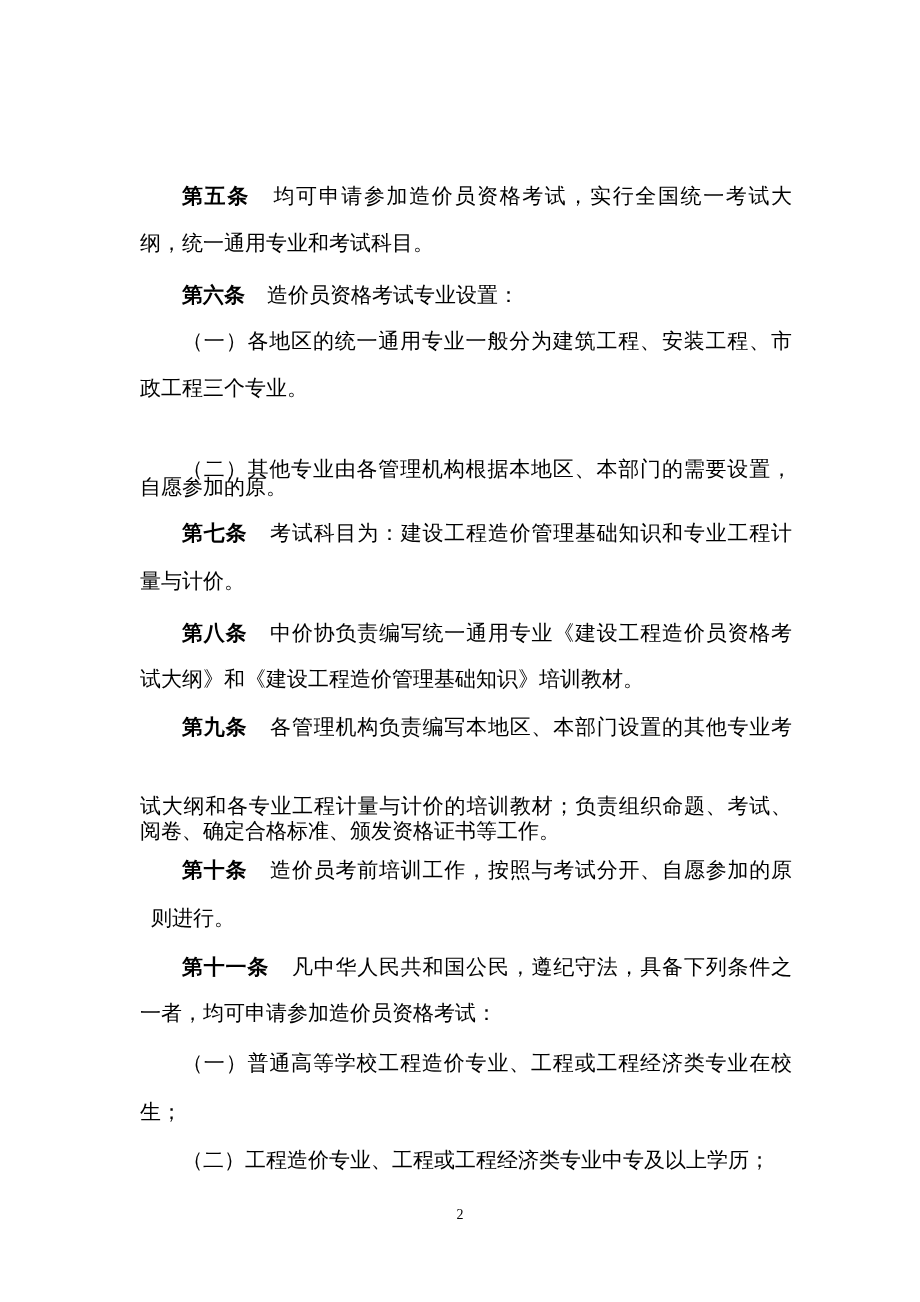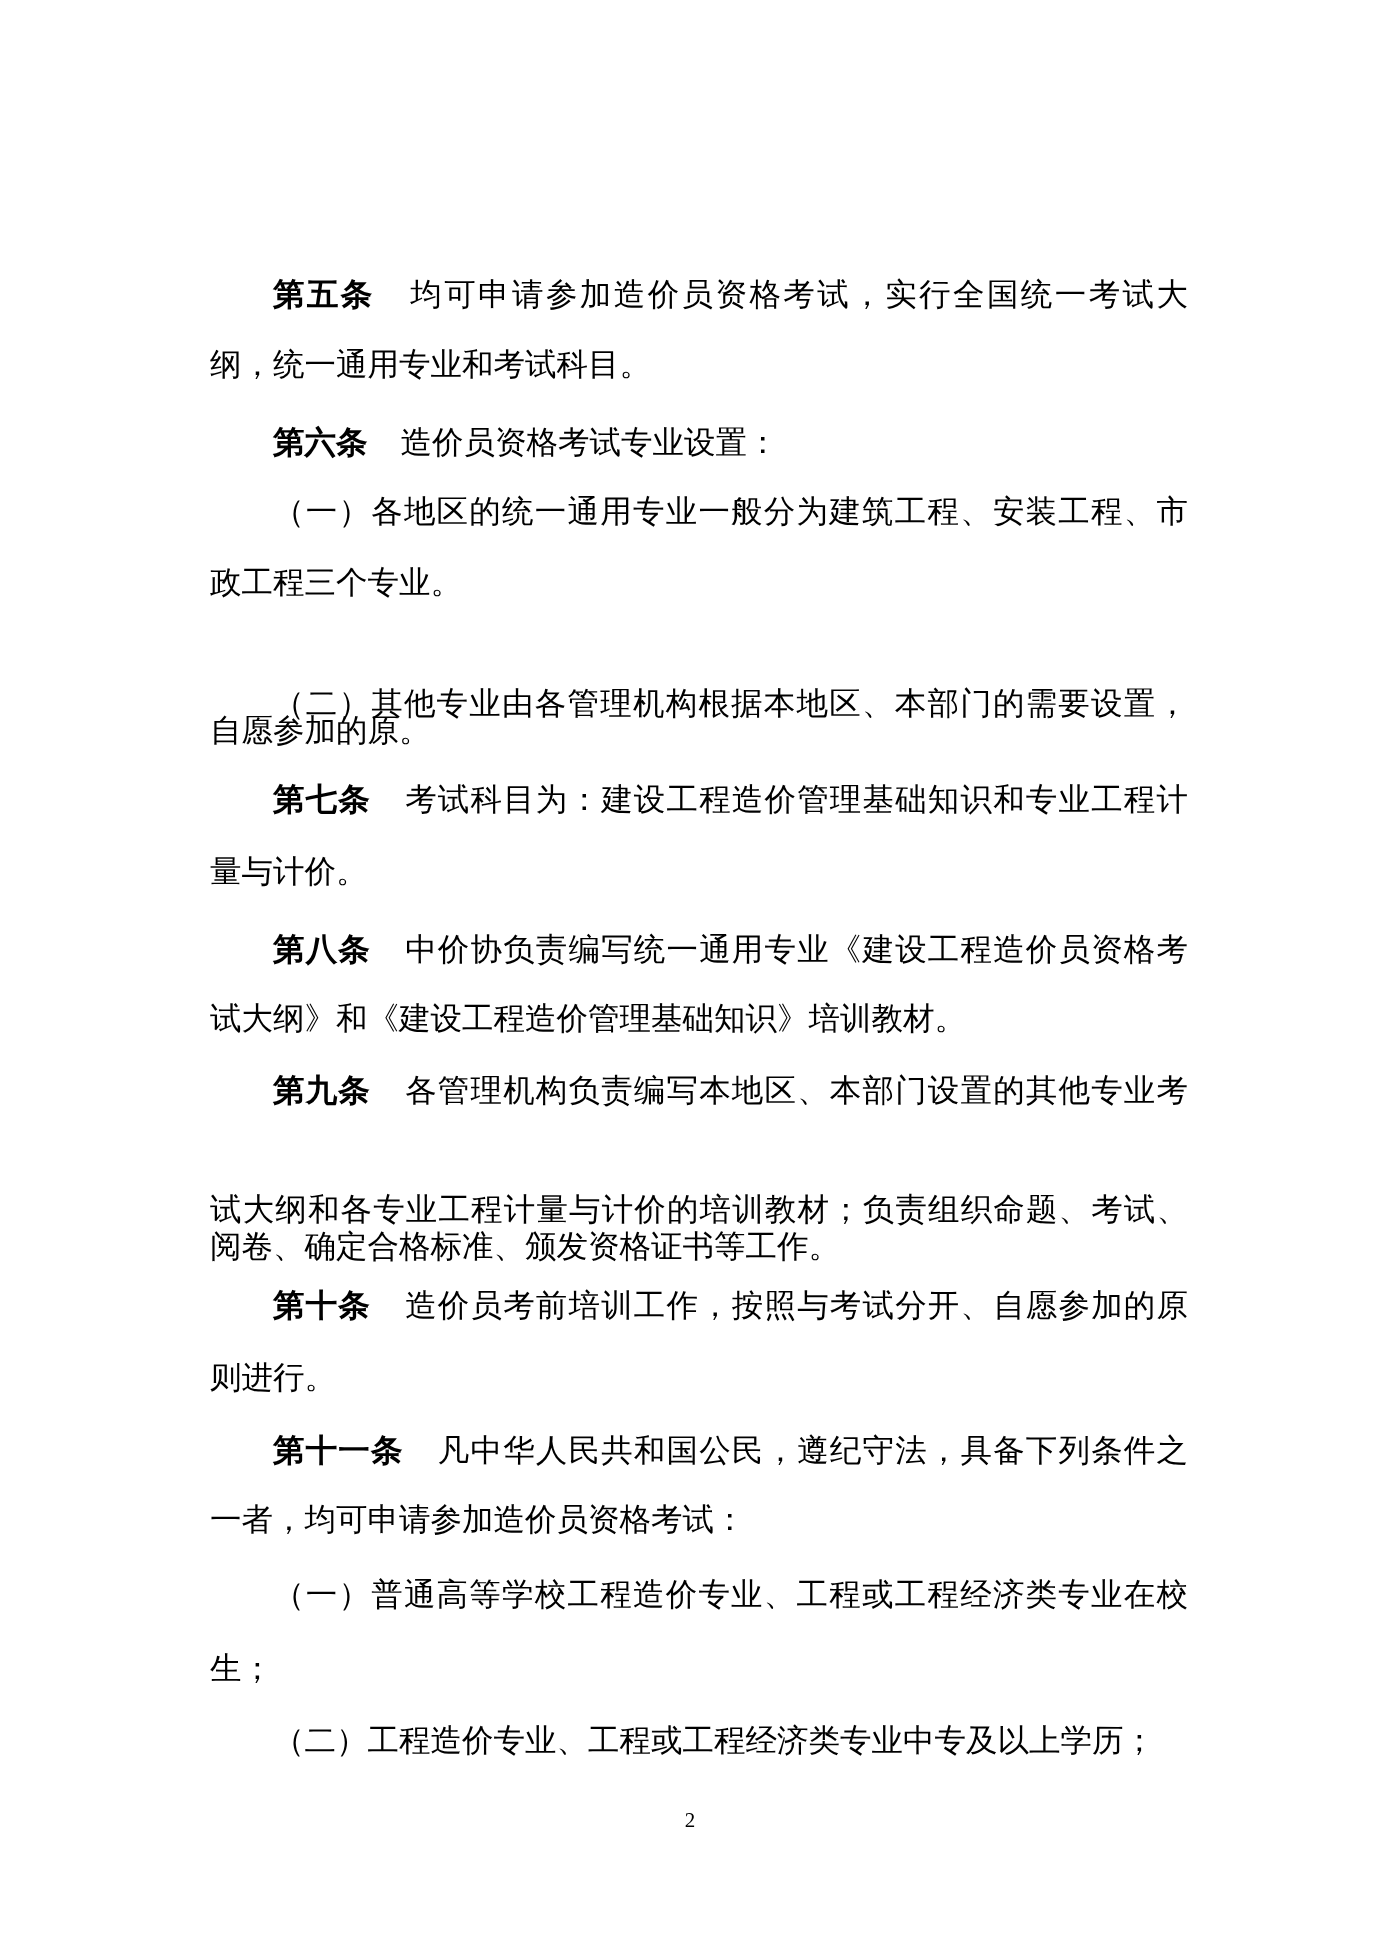--- a/index.html
+++ b/index.html
@@ -35,21 +35,21 @@
         <div class="line indent" style="top: 423px; margin-top: 31px;"><span>（二）其他专业由各管理机构根据本地区、本部门的需要设置，</span></div>
         <div class="line last" style="top: 472px;"><span>自愿参加的原。</span></div>
         <div class="line indent" style="top: 518px;"><span class="art">第七条</span><span class="artgap"></span><span>考试科目为：建设工程造价管理基础知识和专业工程计</span></div>
         <div class="line last" style="top: 566px;"><span>量与计价。</span></div>
         <div class="line indent" style="top: 618px;"><span class="art">第八条</span><span class="artgap"></span><span>中价协负责编写统一通用专业《建设工程造价员资格考</span></div>
         <div class="line last" style="top: 664px;"><span>试大纲》和《建设工程造价管理基础知识》培训教材。</span></div>
         <div class="line indent" style="top: 712px;"><span class="art">第九条</span><span class="artgap"></span><span>各管理机构负责编写本地区、本部门设置的其他专业考</span></div>
         <div class="line" style="top: 771px; margin-top: 20px;"><span>试大纲和各专业工程计量与计价的培训教材；负责组织命题、考试、</span></div>
         <div class="line last" style="top: 816px;"><span>阅卷、确定合格标准、颁发资格证书等工作。</span></div>
         <div class="line indent" style="top: 855px;"><span class="art">第十条</span><span class="artgap"></span><span>造价员考前培训工作，按照与考试分开、自愿参加的原</span></div>
-        <div class="line last" style="top: 903px;"><span>则进行。</span></div>
+        <div class="line last" style="top: 903px; margin-left: 11px;"><span>则进行。</span></div>
         <div class="line indent" style="top: 952px;"><span class="art">第十一条</span><span class="artgap"></span><span>凡中华人民共和国公民，遵纪守法，具备下列条件之</span></div>
         <div class="line last" style="top: 998px;"><span>一者，均可申请参加造价员资格考试：</span></div>
         <div class="line indent" style="top: 1048px;"><span>（一）普通高等学校工程造价专业、工程或工程经济类专业在校</span></div>
         <div class="line last" style="top: 1097px;"><span>生；</span></div>
         <div class="line indent last" style="top: 1145px;"><span>（二）工程造价专业、工程或工程经济类专业中专及以上学历；</span></div>
       </div>
     <div class="pagenum">2</div>
   </div>
 </div>
 

